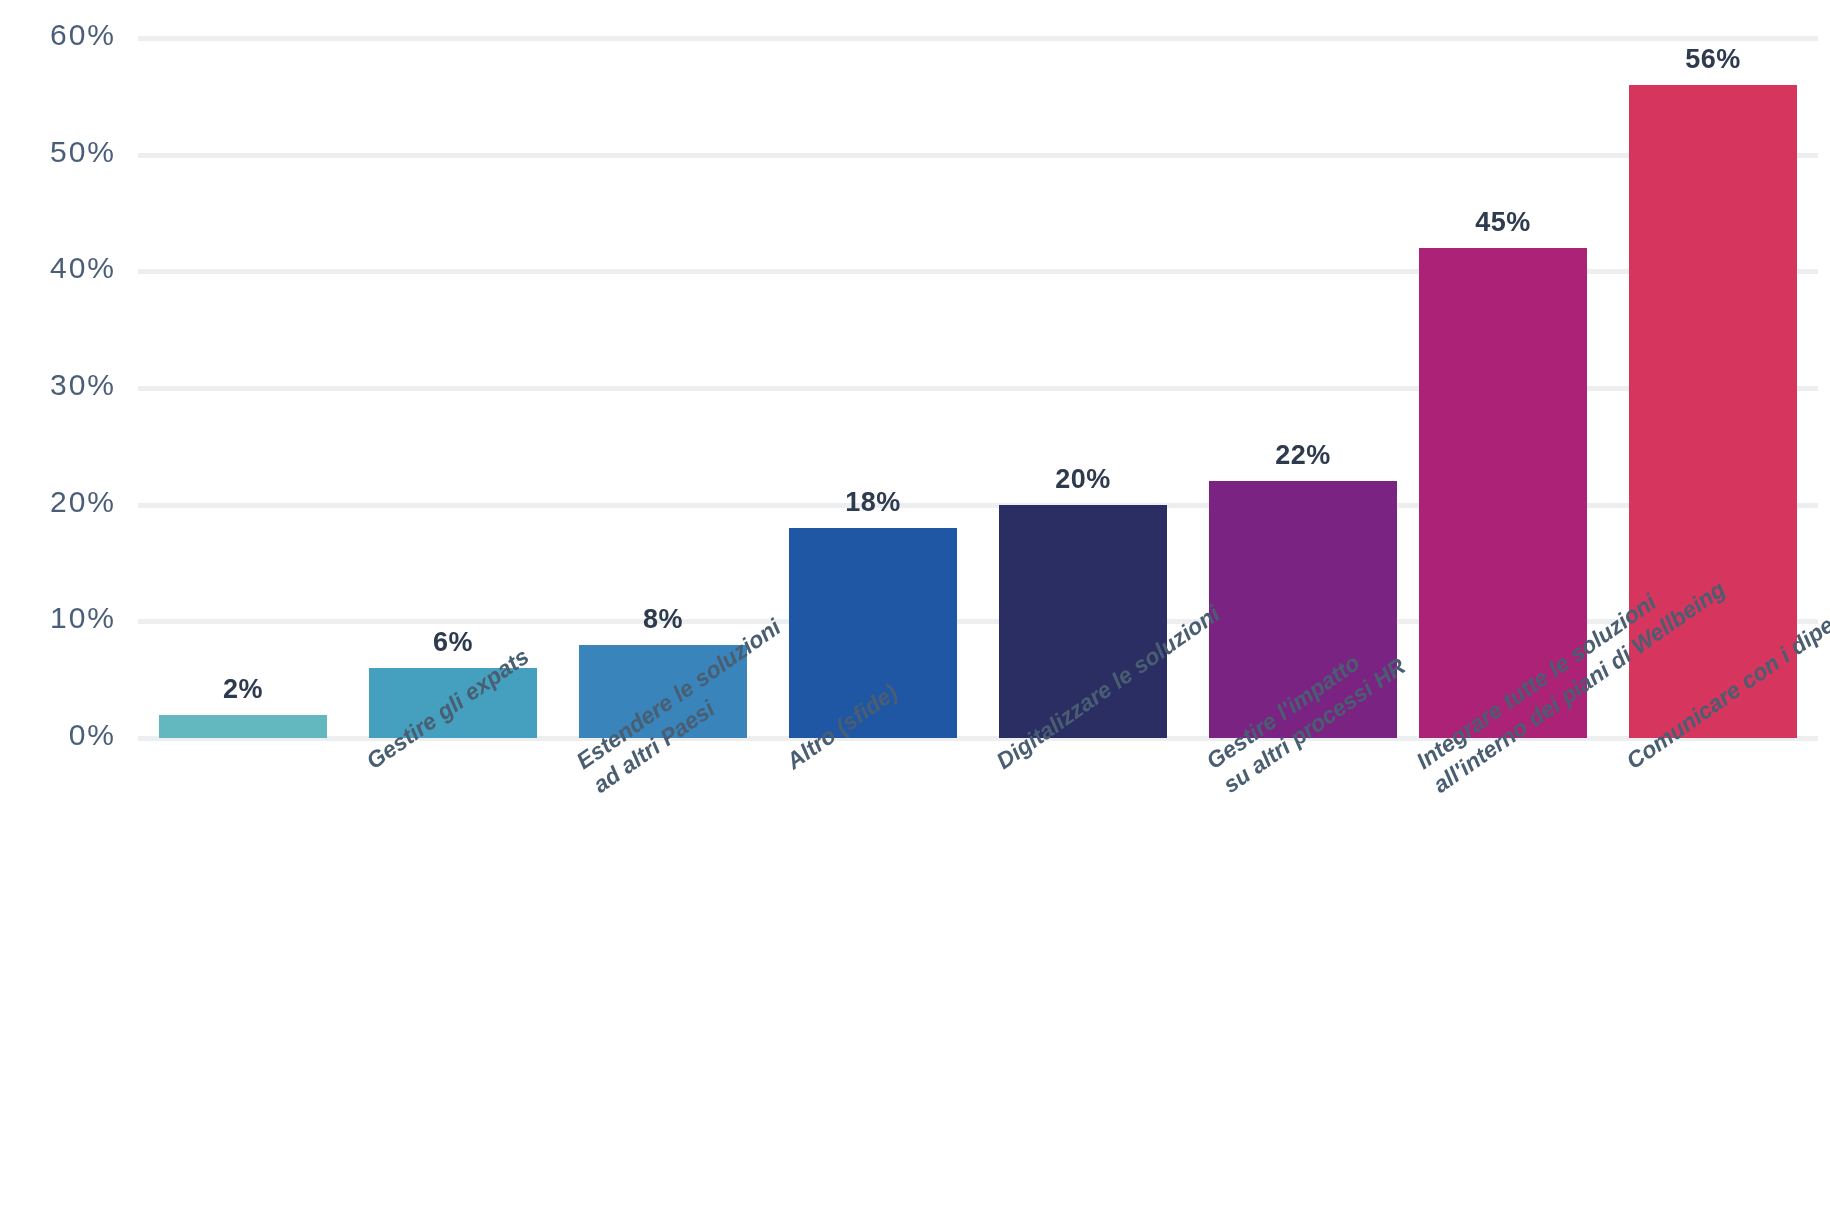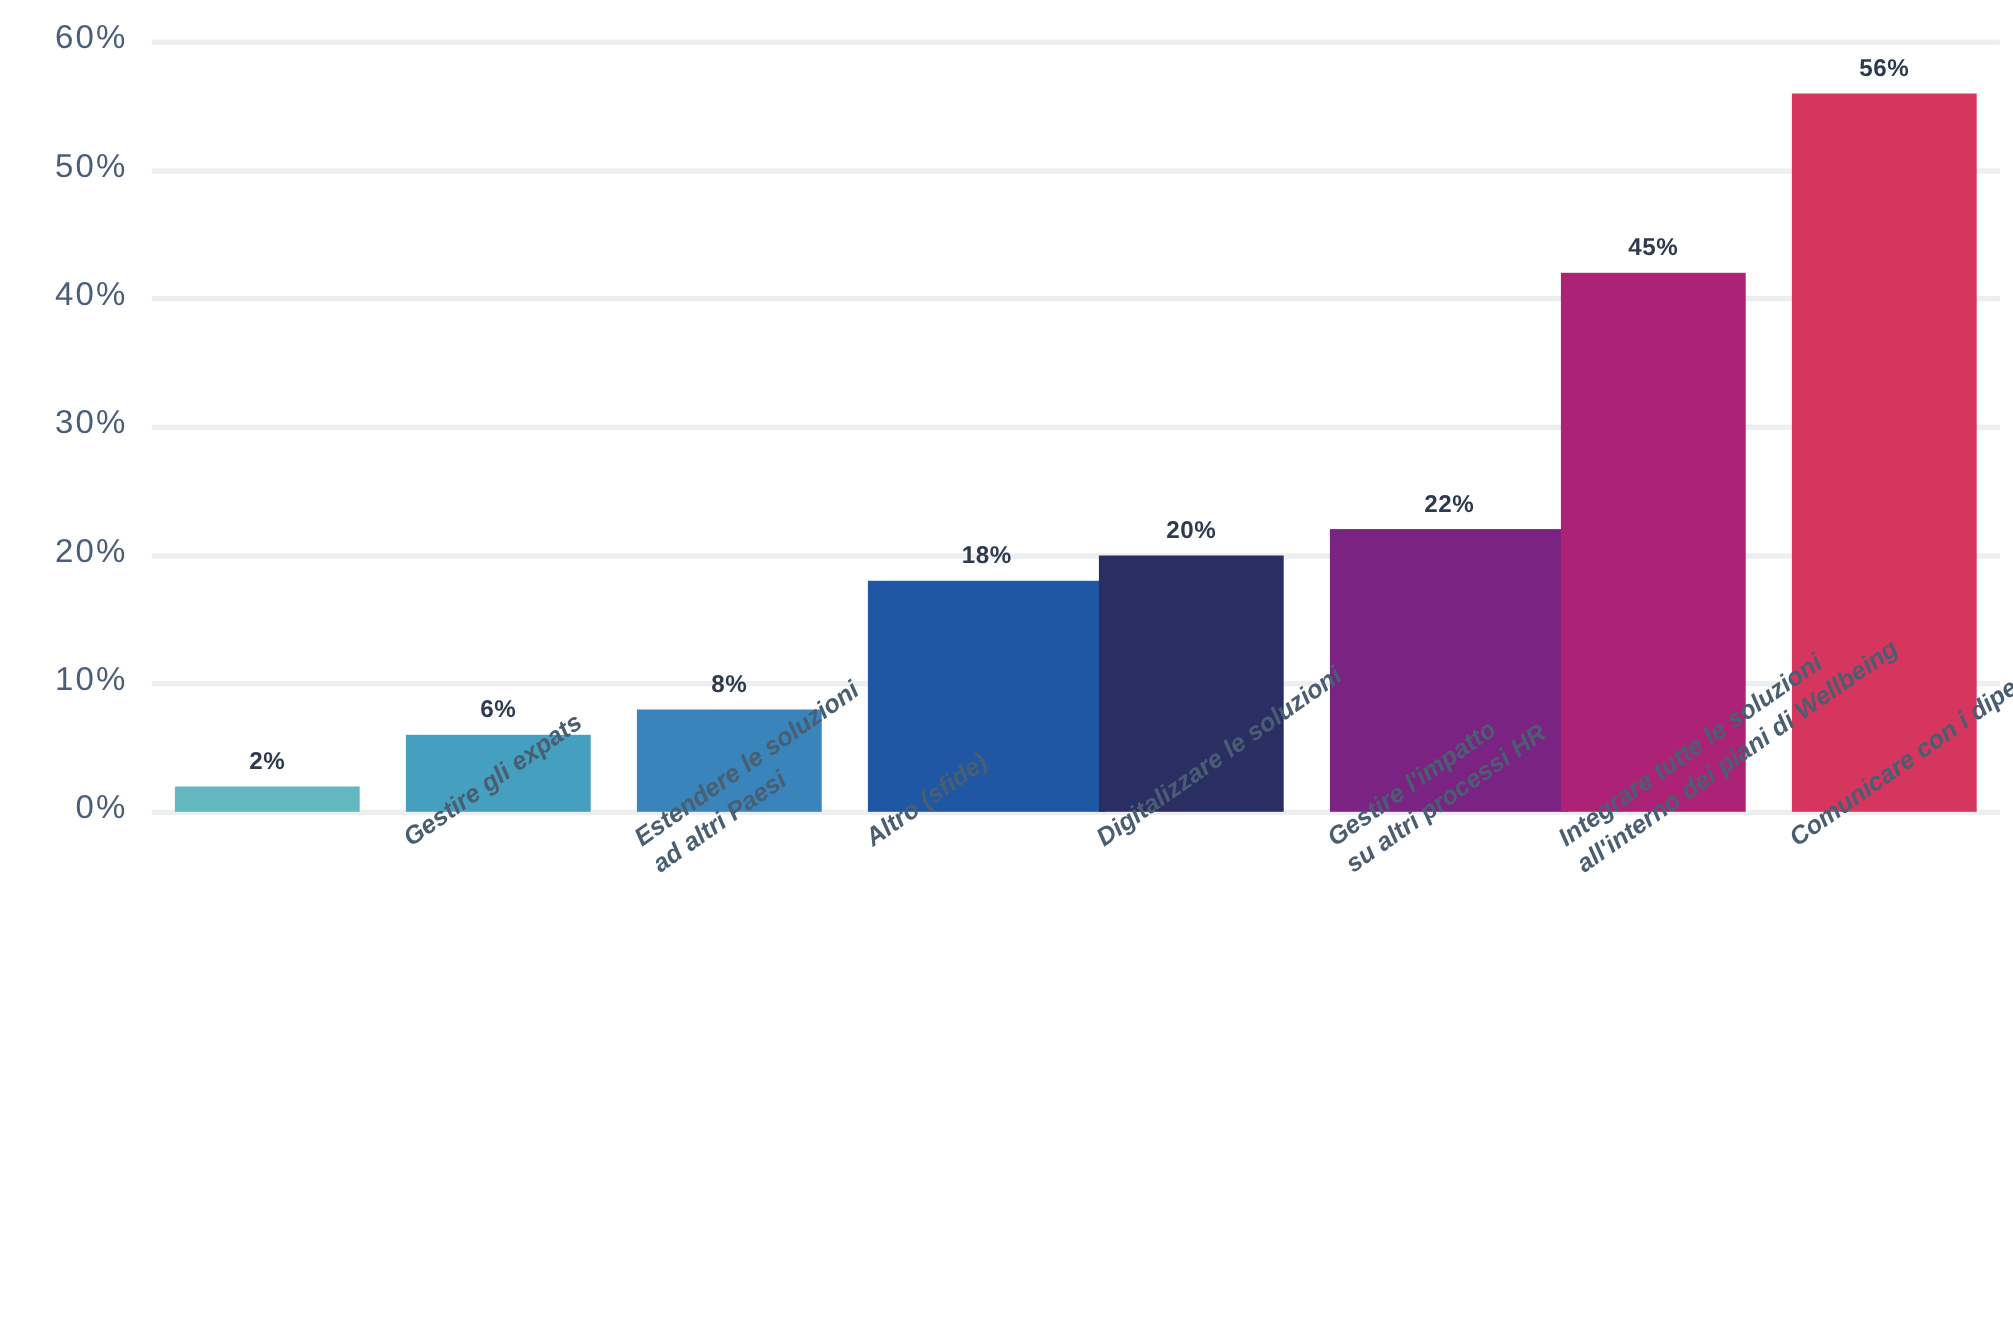--- a/index.html
+++ b/index.html
@@ -71,21 +71,21 @@
     position: absolute;
     bottom: 0;
     left: 0;
     width: 100%;
   }
   .bar-value {
     position: absolute;
     left: 50%;
     transform: translateX(-50%);
     font-family: "Liberation Sans", sans-serif;
-    font-size: 22px;
+    font-size: 27px;
     font-weight: bold;
     color: #2e3a4e;
     white-space: nowrap;
     letter-spacing: 0.5px;
   }
 
   
   .xlabels-layer {
     position: absolute;
     left: 0;
@@ -143,29 +143,29 @@
         <div class="bar-value" style="bottom: 33.3333px; color: rgb(46, 58, 78);">2%</div>
       </div>
       <div class="bar-group" style="left: 369px; width: 168px; height: 130px;">
         <div class="bar-rect" style="height: 70px; background: rgb(68, 160, 190);"></div>
         <div class="bar-value" style="bottom: 80px; color: rgb(46, 58, 78);">6%</div>
       </div>
       <div class="bar-group" style="left: 579px; width: 168px; height: 153.333px;">
         <div class="bar-rect" style="height: 93.3333px; background: rgb(57, 132, 187);"></div>
         <div class="bar-value" style="bottom: 103.333px; color: rgb(46, 58, 78);">8%</div>
       </div>
-      <div class="bar-group" style="left: 789px; width: 168px; height: 270px; padding-left: 48px;">
+      <div class="bar-group" style="left: 789px; width: 168px; height: 270px;">
         <div class="bar-rect" style="height: 210px; background: rgb(31, 87, 165);"></div>
         <div class="bar-value" style="bottom: 220px; color: rgb(46, 58, 78);">18%</div>
       </div>
       <div class="bar-group" style="left: 999px; width: 168px; height: 293.333px;">
         <div class="bar-rect" style="height: 233.333px; background: rgb(43, 46, 99);"></div>
         <div class="bar-value" style="bottom: 243.333px; color: rgb(46, 58, 78);">20%</div>
       </div>
-      <div class="bar-group" style="left: 1209px; width: 188px; height: 316.667px; padding-left: 29px;">
+      <div class="bar-group" style="left: 1209px; width: 188px; height: 316.667px;">
         <div class="bar-rect" style="height: 256.667px; background: rgb(123, 35, 130);"></div>
         <div class="bar-value" style="bottom: 266.667px; color: rgb(46, 58, 78);">22%</div>
       </div>
       <div class="bar-group" style="left: 1419px; width: 168px; height: 550px;">
         <div class="bar-rect" style="height: 490px; background: rgb(171, 34, 119);"></div>
         <div class="bar-value" style="bottom: 500px; color: rgb(46, 58, 78);">45%</div>
       </div>
       <div class="bar-group" style="left: 1629px; width: 168px; height: 713.333px;">
         <div class="bar-rect" style="height: 653.333px; background: rgb(214, 54, 93);"></div>
         <div class="bar-value" style="bottom: 663.333px; color: rgb(46, 58, 78);">56%</div>

